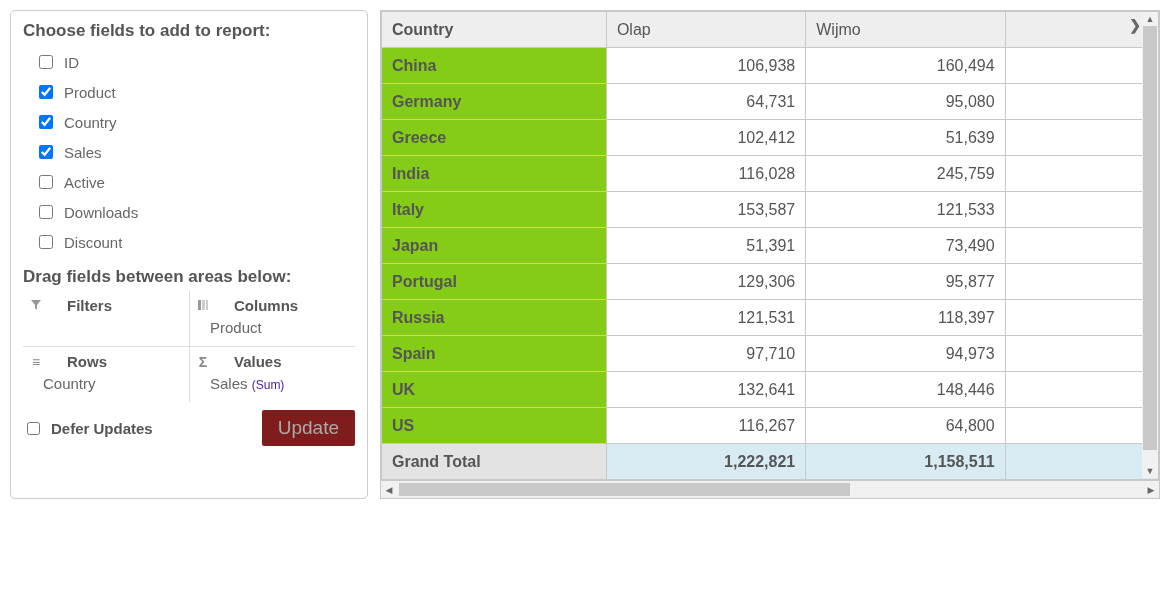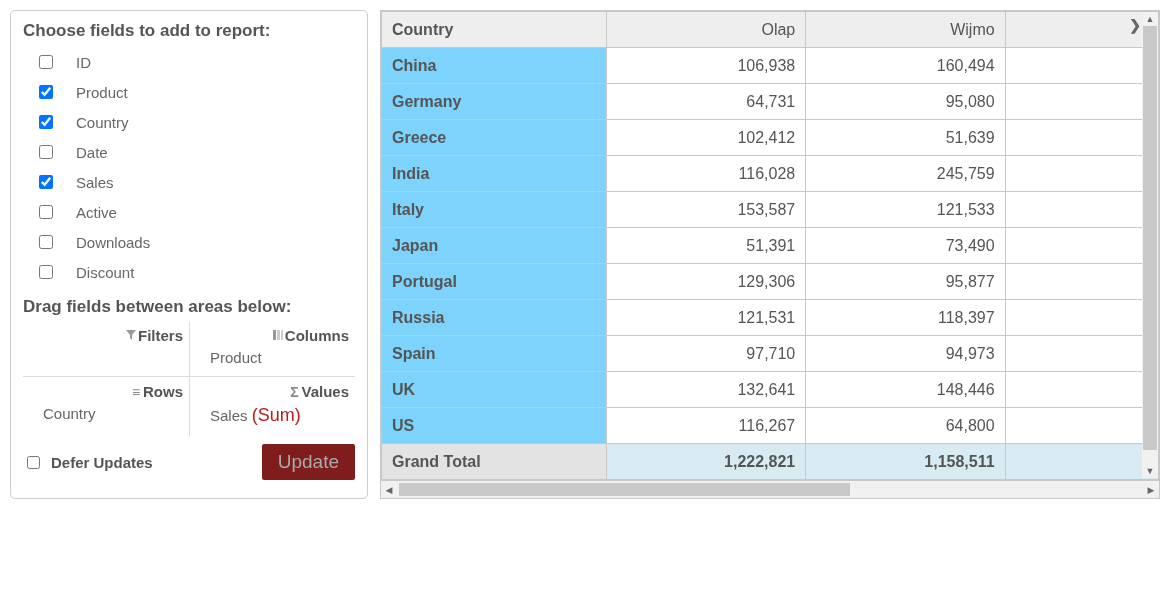--- a/index.html
+++ b/index.html
@@ -23,21 +23,21 @@
   .panel-title {
     font-weight: 700;
     font-size: 17px;
     color: #555;
     margin: 2px 0 6px 0;
   }
   .field-list { }
   .field-item {
     display: flex;
     align-items: center;
-    gap: 20px;
+    gap: 8px;
     padding: 5px 0 5px 12px;
     color: #666;
     cursor: pointer;
   }
   .field-item input[type="checkbox"] {
     width: 14px;
     height: 14px;
     cursor: pointer;
   }
   .drag-title {
@@ -54,31 +54,30 @@
   .area {
     padding: 4px 6px 8px 6px;
   }
   .area-br { border-top: 1px solid #ddd; }
   .area-right { border-left: 1px solid #ddd; }
   .area-header {
     font-weight: 600;
     color: #555;
     display: flex;
     align-items: center;
-    gap: 0;
+    gap: 24px;
     padding: 2px 0 3px 0;
-    justify-content: flex-end;
   }
   .area-item {
     color: #666;
     padding: 2px 0 2px 14px;
   }
   .area-item .suffix {
-    color: #b91c1c;
-    font-size: 18px;
+    color: #4c1d95;
+    font-size: 12px;
   }
   .icon-filter, .icon-columns, .icon-rows, .icon-sigma {
     display: inline-block;
     width: 14px;
     color: #888;
     font-size: 14px;
     text-align: center;
   }
   .defer-row {
     display: flex;
@@ -121,29 +120,29 @@
   th, td {
     border: 1px solid #c8c8c8;
     padding: 6px 10px;
     font-size: 16px;
     height: 36px;
   }
   th {
     background: #eee;
     font-weight: 400;
     color: #555;
-    text-align: right;
+    text-align: left;
   }
   th.row-header {
     text-align: left;
     font-weight: 600;
     color: #555;
   }
   td.row-header {
-    background: #7dd3fc;
+    background: #84cc16;
     font-weight: 600;
     color: #555;
     text-align: left;
   }
   td.num {
     text-align: right;
     color: #555;
     background: #fff;
   }
   td.blank {
@@ -224,24 +223,20 @@
       <input type="checkbox" style="">
       <span>ID</span>
     </label>
     <label class="field-item">
       <input type="checkbox" checked="" style="">
       <span>Product</span>
     </label>
     <label class="field-item">
       <input type="checkbox" checked="" style="">
       <span>Country</span>
-    </label>
-    <label class="field-item">
-      <input type="checkbox" style="">
-      <span>Date</span>
     </label>
     <label class="field-item">
       <input type="checkbox" checked="" style="">
       <span>Sales</span>
     </label>
     <label class="field-item">
       <input type="checkbox" style="">
       <span>Active</span>
     </label>
     <label class="field-item">

